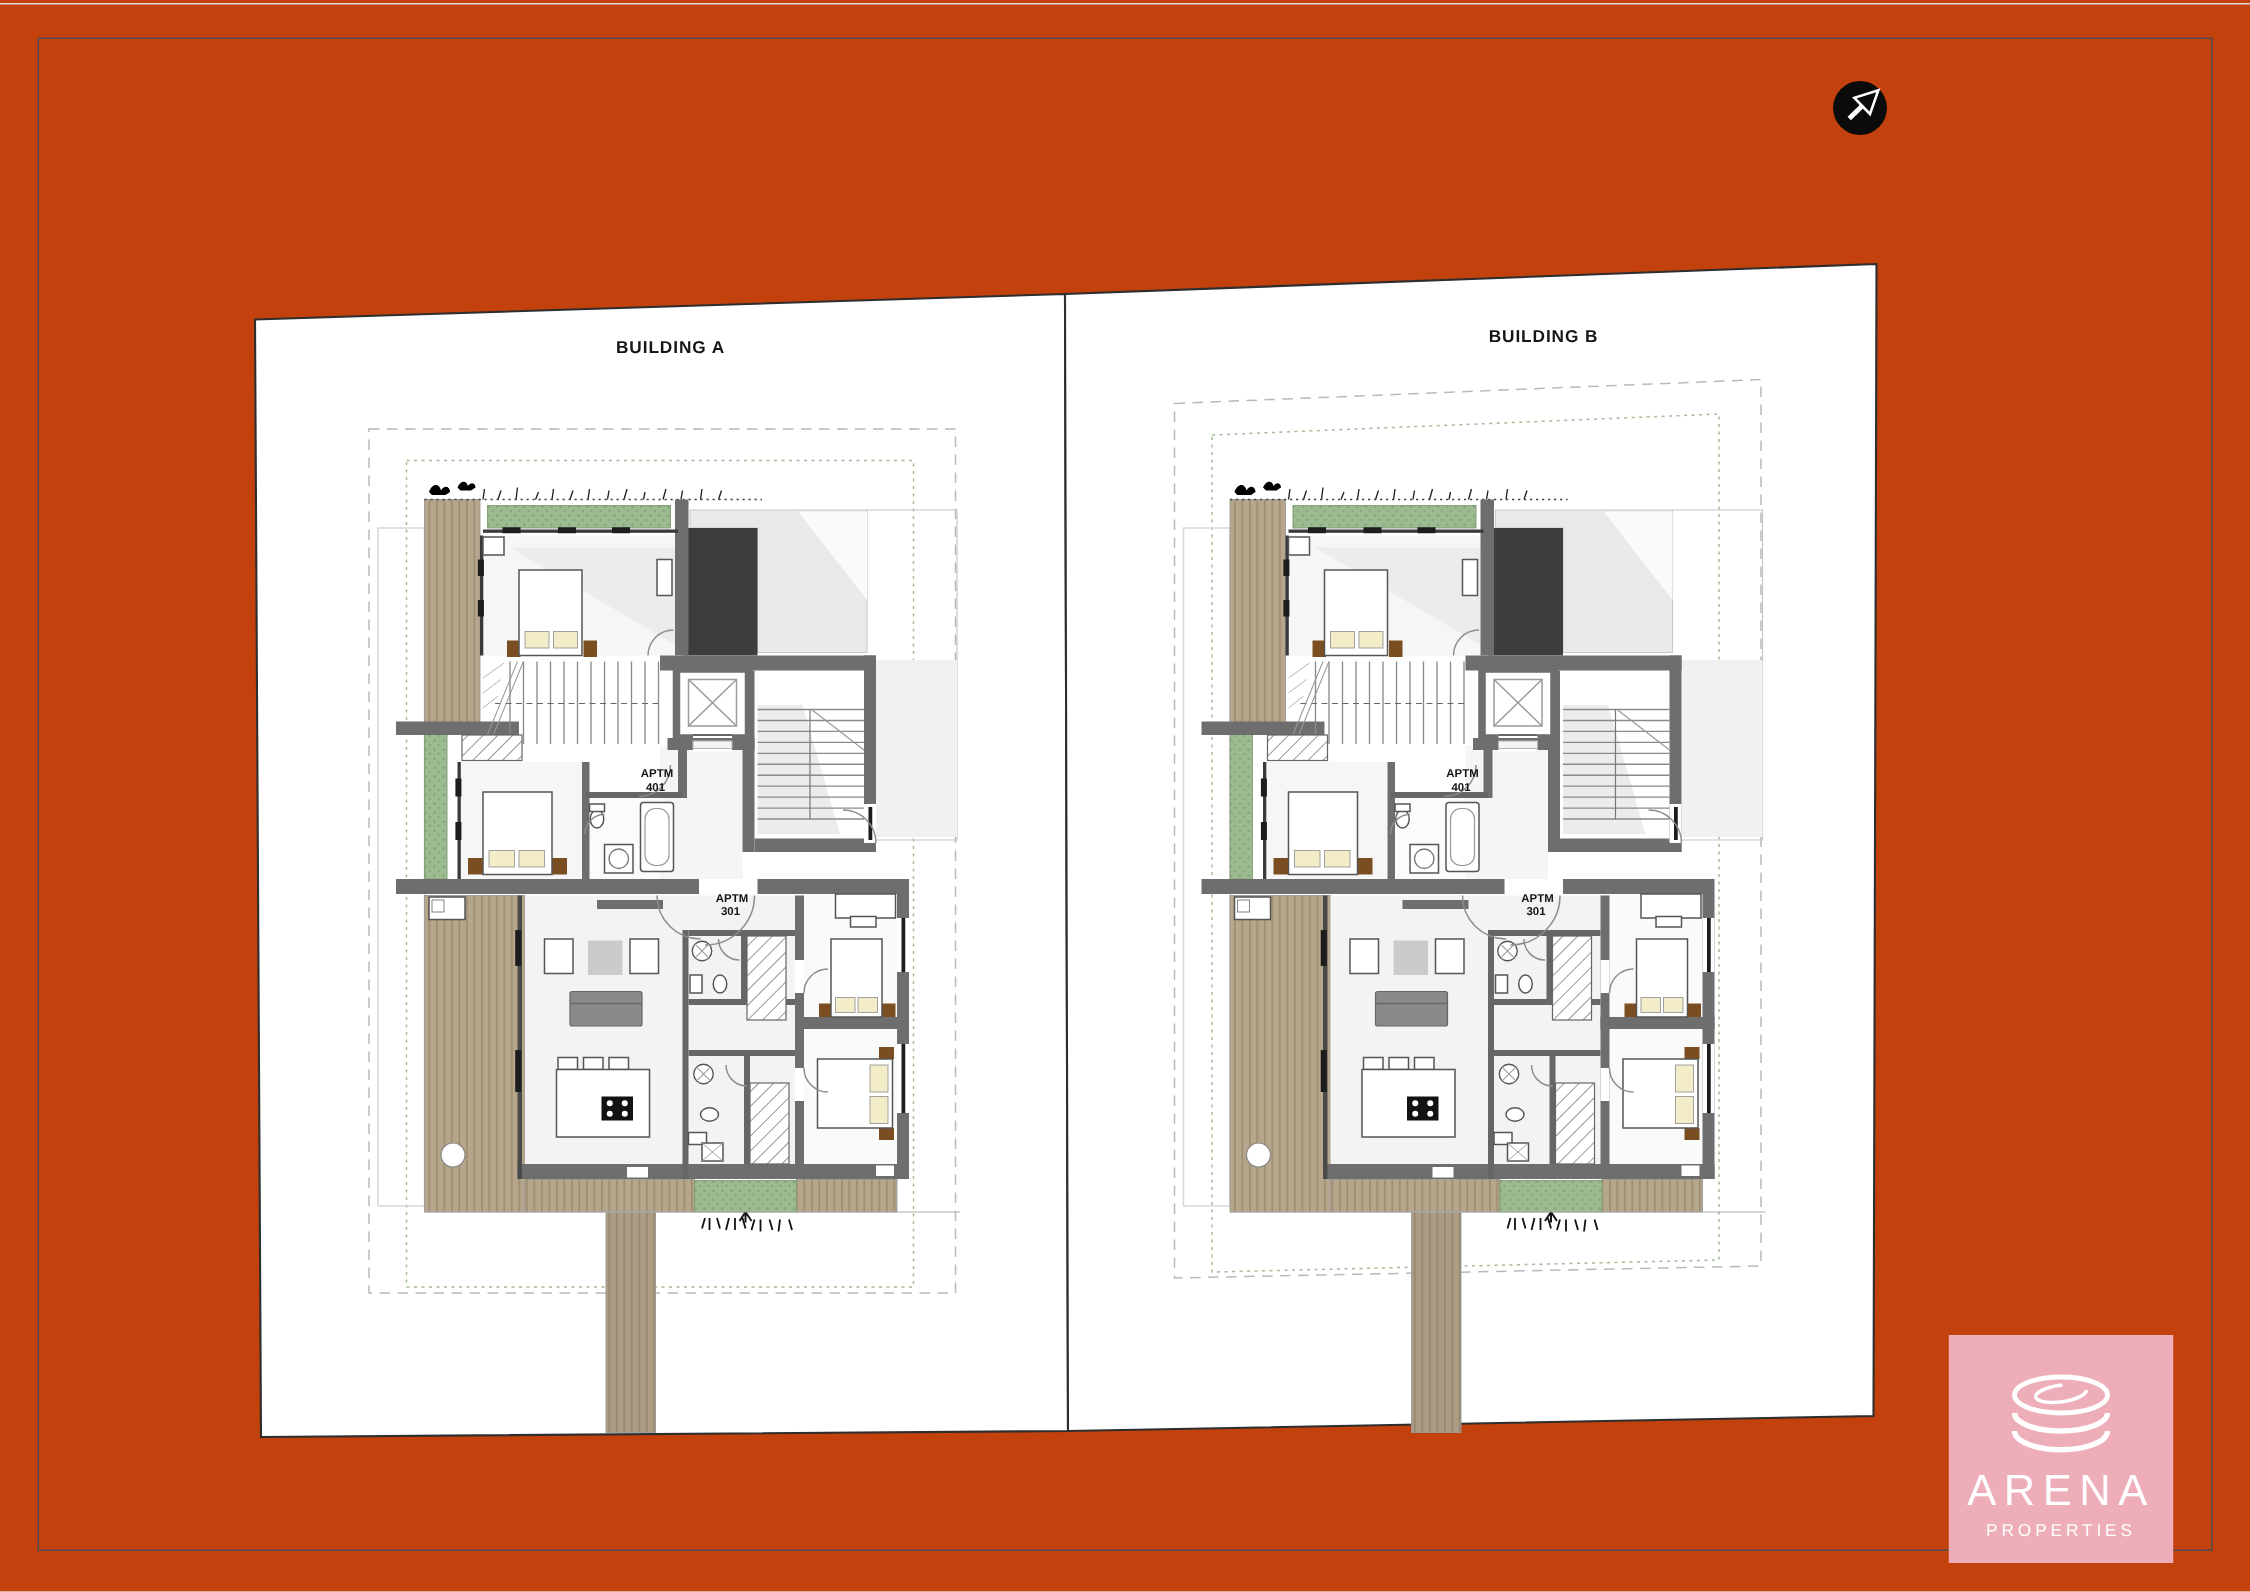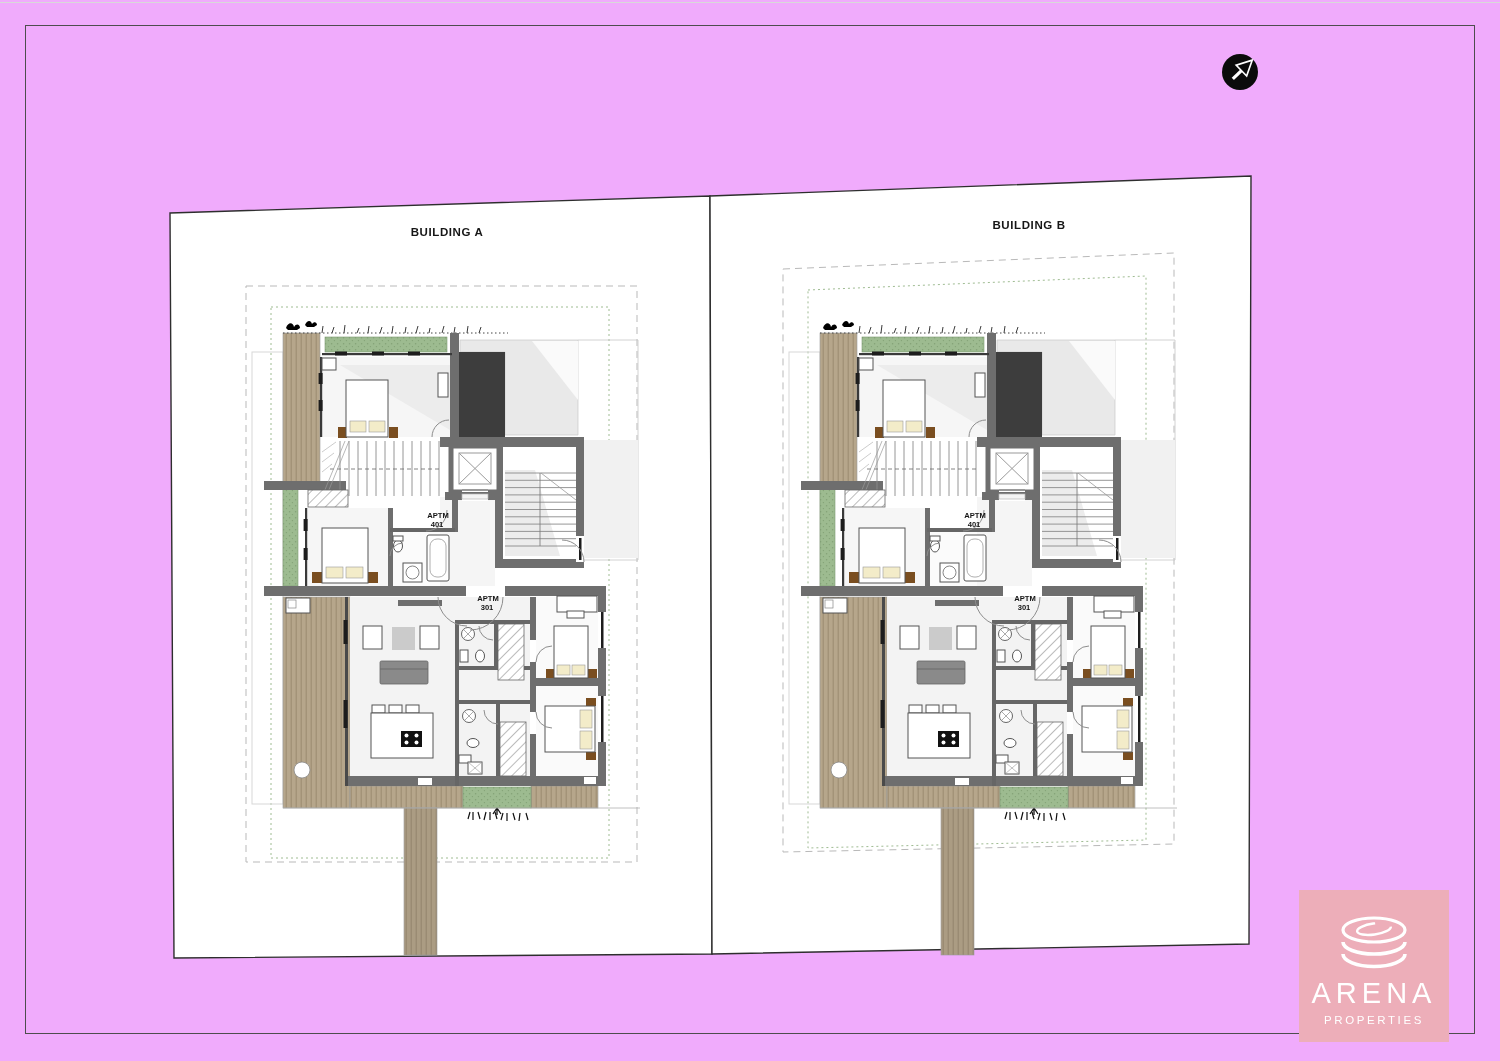--- a/index.html
+++ b/index.html
@@ -1,17 +1,17 @@
 <!DOCTYPE html>
 <html><head>
 <meta charset="utf-8">
 <style>
   html,body{margin:0;padding:0;background:#fff;}
   body{font-family:"Liberation Sans", sans-serif;}
-  .sheet{position:relative;width:1500px;height:1061px;background:#f0abfc;overflow:hidden;}
+  .sheet{position:relative;width:1500px;height:1061px;background:#c2410c;overflow:hidden;}
   .top-edge{position:absolute;left:0;top:2px;width:100%;height:1px;background:#d9d9d9;}
   .page-border{position:absolute;left:25px;top:25px;width:1450px;height:1009px;border:1.6px solid #4d4d4d;box-sizing:border-box;}
   .drawing{position:absolute;left:0;top:0;}
   .bldg-label{position:absolute;width:220px;text-align:center;font-size:11.5px;font-weight:bold;letter-spacing:.6px;color:#161616;}
   #lblA{left:337px;top:226px;}
   #lblB{left:919px;top:219px;}
   .north{position:absolute;left:1217px;top:49px;}
   .logo{position:absolute;left:1299px;top:890px;}
   .wall{fill:#6e6e6e;}
   .twall{fill:#3d3d3d;}

